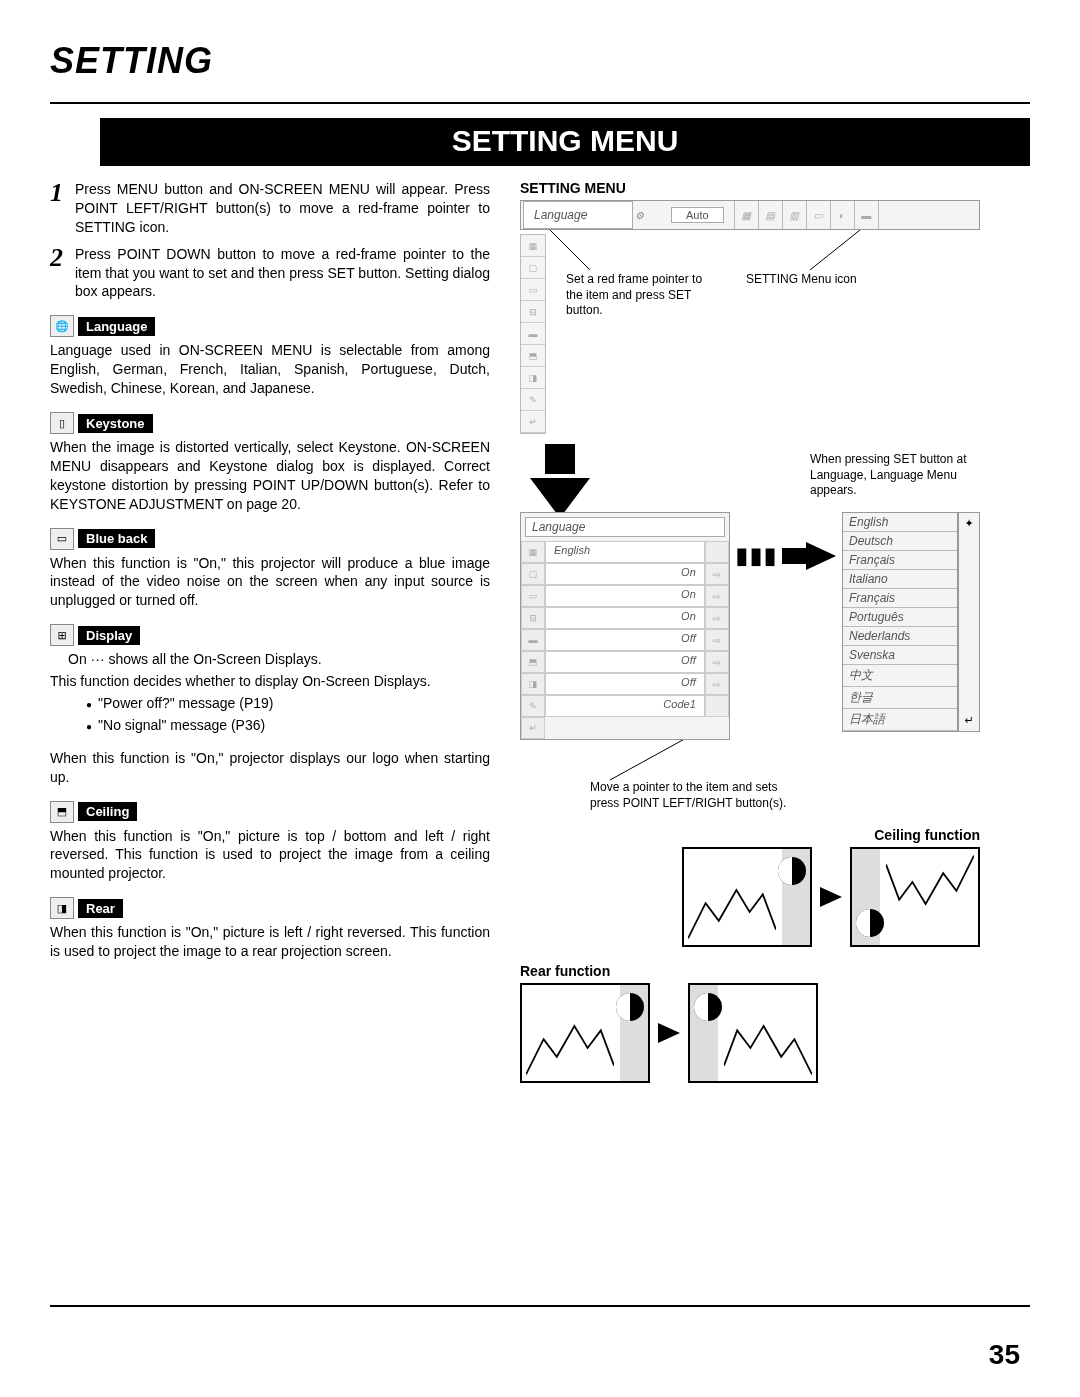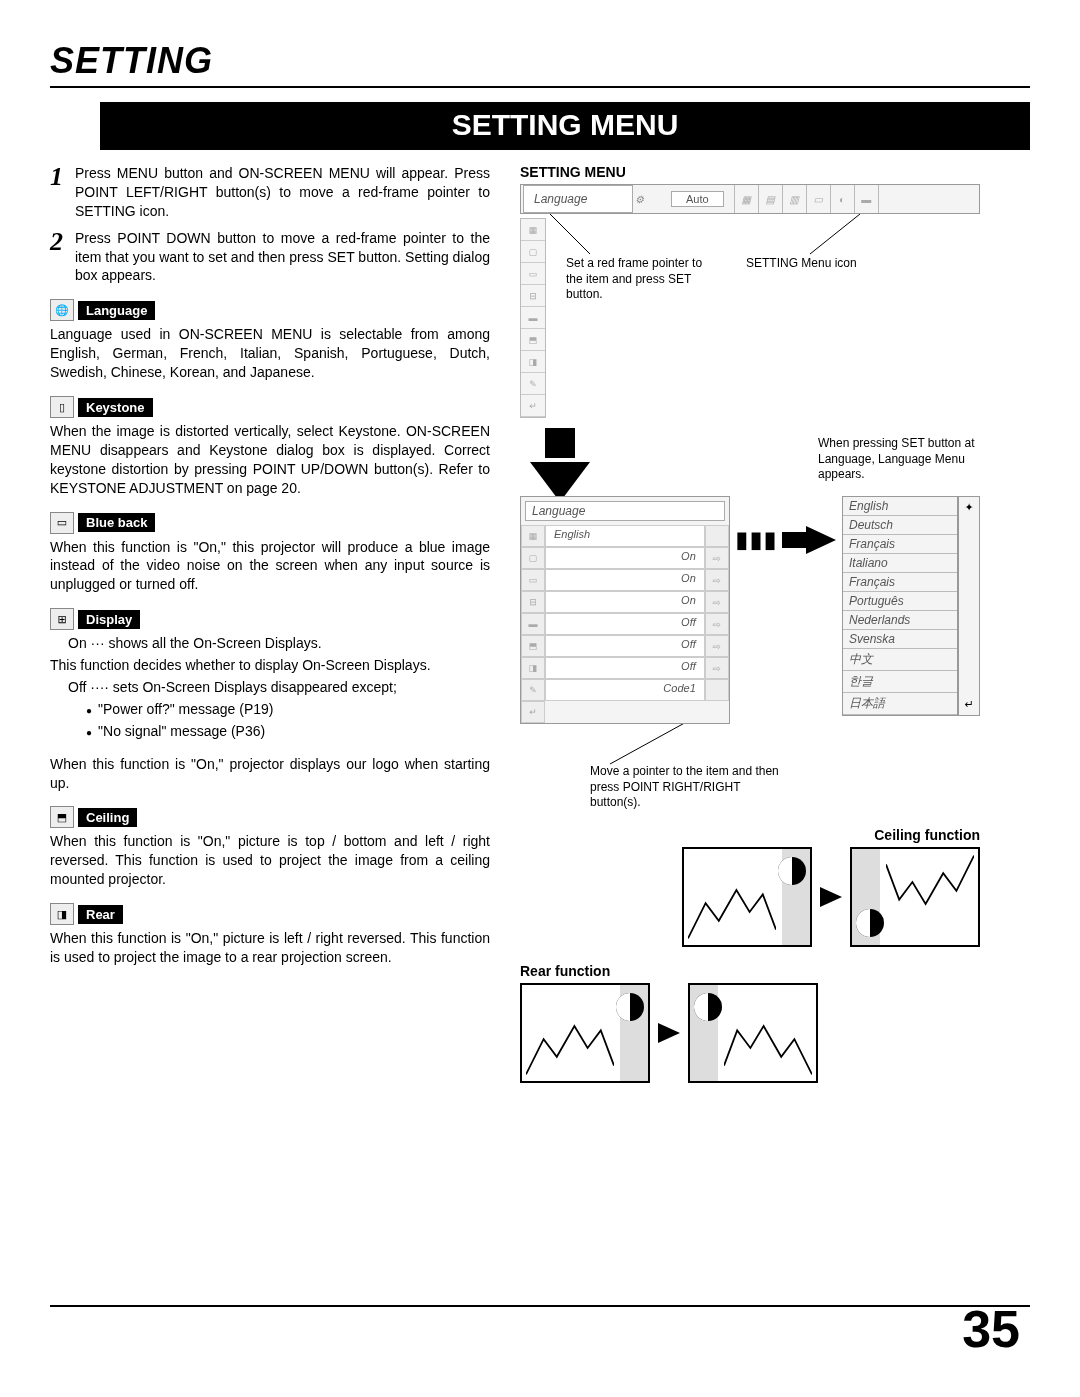--- a/index.html
+++ b/index.html
@@ -14,21 +14,21 @@
   }
   .page {
     padding: 40px 50px 30px 50px;
   }
   .page-title {
     font-size: 36px;
     font-weight: bold;
     font-style: italic;
     letter-spacing: 1px;
     border-bottom: 2px solid #000;
-    padding-bottom: 4px;
+    padding-bottom: 20px;
     margin-bottom: 14px;
   }
   .banner {
     background: #000;
     color: #fff;
     font-size: 30px;
     font-weight: bold;
     text-align: center;
     padding: 6px 0 8px 0;
     margin: 0 0 14px 50px;
@@ -142,22 +142,22 @@
   .arr-sm {
     display:inline-block; vertical-align: middle;
     width:0; height:0;
     border-top:10px solid transparent;
     border-bottom:10px solid transparent;
     border-left:22px solid #000;
     margin: 0 4px;
   }
 
   .page-num {
-    position: absolute; bottom: 38px; right: 60px;
-    font-size: 52px; font-weight: bold;
+    position: absolute; bottom: 26px; right: 60px;
+    font-size: 28px; font-weight: bold;
   }
   .footer-line { position:absolute; bottom: 90px; left:50px; right:50px; border-top: 2px solid #000;}
 
   .callout-line{ stroke:#000; stroke-width:1; fill:none;}
 </style>
 </head>
 <body>
 
 <div class="page">
   <div class="page-title">SETTING</div>
@@ -199,21 +199,20 @@
         <div class="section-body">When this function is "On," this projector will produce a blue image instead of the video noise on the screen when any input source is unplugged or turned off.</div>
       </div>
 
       <div class="section">
         <div class="section-head">
           <span class="icon-box">⊞</span>
           <span class="chip">Display</span>
         </div>
         <div class="section-body indent1">On ··· shows all the On-Screen Displays.</div>
         <div class="section-body">This function decides whether to display On-Screen Displays.</div>
-        <div class="section-body indent1">Off ···· sets On-Screen Displays disappeared except;</div>
         <div class="section-body indent2 bullet">"Power off?" message (P19)</div>
         <div class="section-body indent2 bullet">"No signal" message (P36)</div>
       </div>
 
       <div class="section">
         <div class="section-body">When this function is "On," projector displays our logo when starting up.</div>
       </div>
 
       <div class="section">
         <div class="section-head">
@@ -327,21 +326,21 @@
               <div class="d-val" style="background:#f4f4f4; border:none;"></div>
               <div class="d-go" style="background:#f4f4f4; border:none;"></div>
             </div>
         </div>
 
         <div style="margin-top:30px; white-space:nowrap;">
           <span class="arrow-right-dots">▮▮▮</span>
           <span class="arrow-right-stem"></span><span class="arrow-right"></span>
         </div>
 
-        <div style="position:absolute; right:2px; top:-60px; width:160px; font-size:12px; line-height:1.3;">When pressing SET button at Language, Language Menu appears.</div>
+        <div style="position:absolute; right:10px; top:-60px; width:160px; font-size:12px; line-height:1.3;">When pressing SET button at Language, Language Menu appears.</div>
 
         <div style="display:flex;">
         <div class="lang-list">
           <div class="row">
                 <span>English</span>
               </div>
           <div class="row">
                 <span>Deutsch</span>
               </div>
           <div class="row">
@@ -375,21 +374,21 @@
         <div style="width:22px; border:1px solid #999; background:#f4f4f4; display:flex; flex-direction:column; justify-content:space-between; align-items:center; padding:4px 0;">
           <span style="font-size:11px;">✦</span>
           <span style="font-size:11px;">↵</span>
         </div>
         </div>
       </div>
 
       <svg width="220" height="50" style="display:block; margin-top:-4px;">
         <line class="callout-line" x1="170" y1="0" x2="90" y2="44"></line>
       </svg>
-      <div class="annot" style="position:static; margin-left:70px; margin-top:-6px; width:200px;">Move a pointer to the item and then press POINT RIGHT/RIGHT button(s).</div>
+      <div class="annot" style="position:static; margin-left:70px; margin-top:-6px; width:200px;">Move a pointer to the item and sets press POINT LEFT/RIGHT button(s).</div>
 
       <div class="func-block" style="margin-top:16px;text-align:right;">
         <div class="r-title">Ceiling function</div>
         <div>
           <div class="proj-box">
             <div class="strip"></div>
             <div class="moon"></div>
             <div class="mountain"><svg viewBox="0 0 100 60">
                   <polyline points="0,60 20,20 35,40 55,5 70,30 85,10 100,50" stroke="#000" stroke-width="2" fill="none"></polyline>
                 </svg></div>

